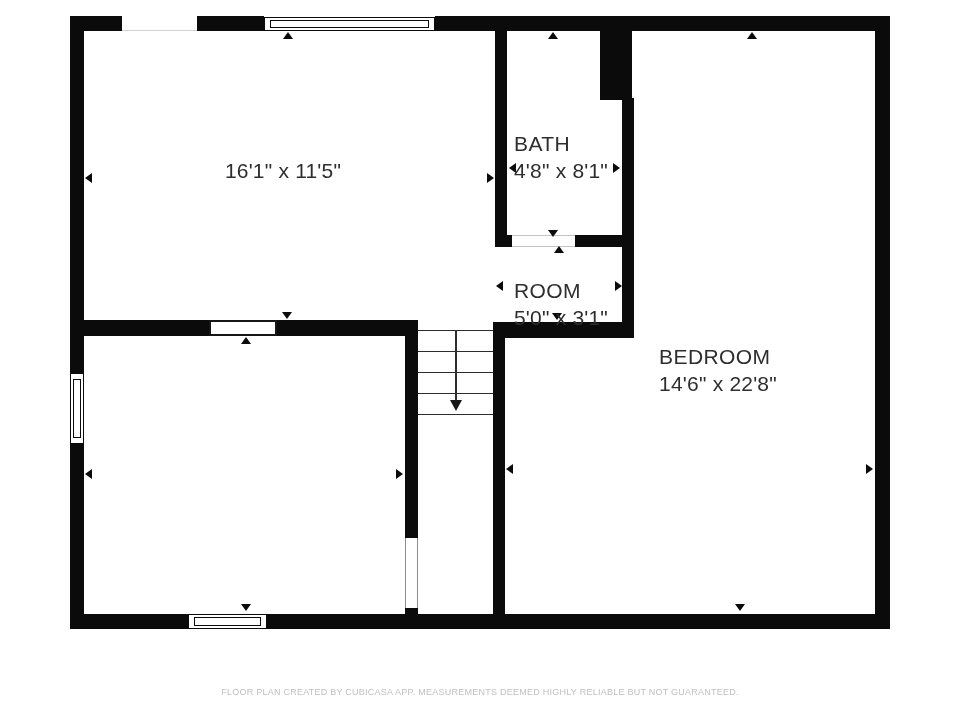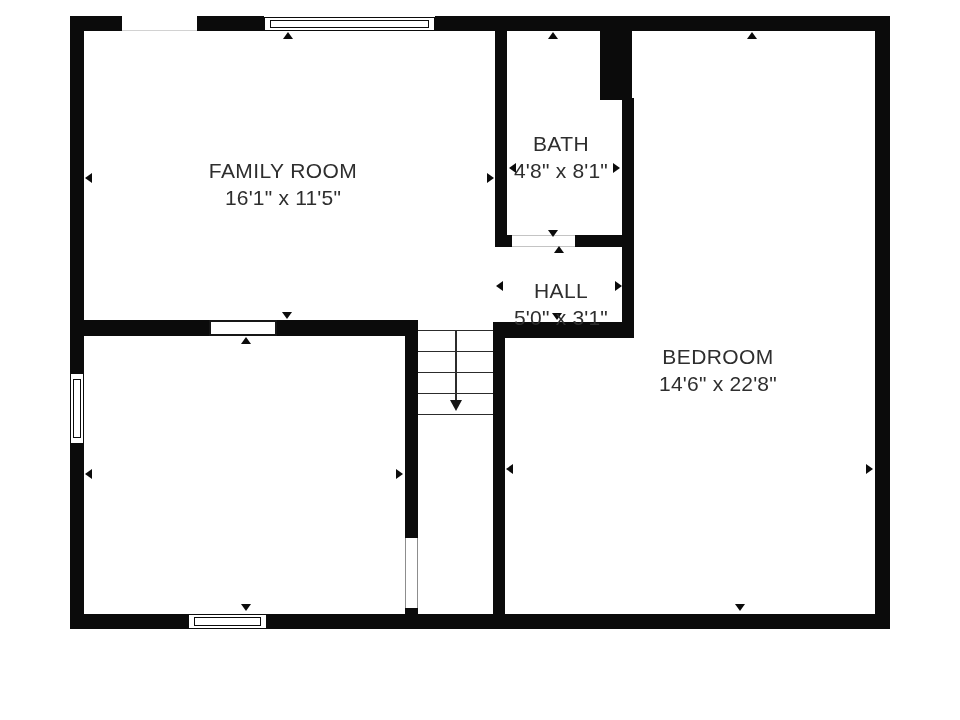--- a/index.html
+++ b/index.html
@@ -25,21 +25,21 @@
   .gap.door-side{border-left:1px solid #8d8d8d;border-right:1px solid #8d8d8d;}
   .stairs{position:absolute;border-top:1.5px solid #2c2c2c;border-bottom:1.5px solid #2c2c2c;box-sizing:border-box;}
   .tread{position:absolute;left:0;right:0;height:0;border-top:1.5px solid #2c2c2c;}
   .runline{position:absolute;width:1.5px;background:#2c2c2c;}
   .ar{position:absolute;width:0;height:0;border-style:solid;border-color:transparent;}
   .ar.up{border-width:0 5px 7px 5px;border-bottom-color:var(--wall);}
   .ar.down{border-width:7px 5px 0 5px;border-top-color:var(--wall);}
   .ar.left{border-width:5px 7px 5px 0;border-right-color:var(--wall);}
   .ar.right{border-width:5px 0 5px 7px;border-left-color:var(--wall);}
   .ar.big-down{border-width:11px 6px 0 6px;border-top-color:#161616;}
-  .room{position:absolute;transform:translateX(-50%);text-align:center;color:var(--label);white-space:nowrap;}
+  .room{position:absolute;transform:translateX(-50%);color:var(--label);white-space:nowrap;}
   .room .name{font-size:21px;line-height:27px;letter-spacing:.4px;}
   .room .dims{font-size:21px;line-height:27px;letter-spacing:.2px;}
   .footer{position:absolute;left:0;right:0;top:687px;text-align:center;
     font-size:9px;letter-spacing:.25px;color:var(--footer);}
 </style>
 </head>
 <body>
 
 <div class="canvas">
 
@@ -106,30 +106,30 @@
   <div class="ar right" style="left:866px;top:464px"></div>
   <div class="ar up" style="left:747px;top:32px"></div>
   <div class="ar down" style="left:735px;top:604px"></div>
 
   <div class="ar left" style="left:85px;top:469px"></div>
   <div class="ar right" style="left:396px;top:469px"></div>
   <div class="ar up" style="left:241px;top:337px"></div>
   <div class="ar down" style="left:241px;top:604px"></div>
 
   <div class="room" style="left:283px;top:157px">
-    <div class="name">FAMILY ROOM</div>
     <div class="dims">16'1" x 11'5"</div>
   </div>
   <div class="room" style="left:561px;top:130px">
     <div class="name">BATH</div>
     <div class="dims">4'8" x 8'1"</div>
   </div>
   <div class="room" style="left:561px;top:277px">
-    <div class="name">HALL</div>
+    <div class="name">ROOM</div>
     <div class="dims">5'0" x 3'1"</div>
   </div>
   <div class="room" style="left:718px;top:343px">
     <div class="name">BEDROOM</div>
     <div class="dims">14'6" x 22'8"</div>
   </div>
 
+  <div class="footer">FLOOR PLAN CREATED BY CUBICASA APP. MEASUREMENTS DEEMED HIGHLY RELIABLE BUT NOT GUARANTEED.</div>
 
 </div>
 
 </body></html>

